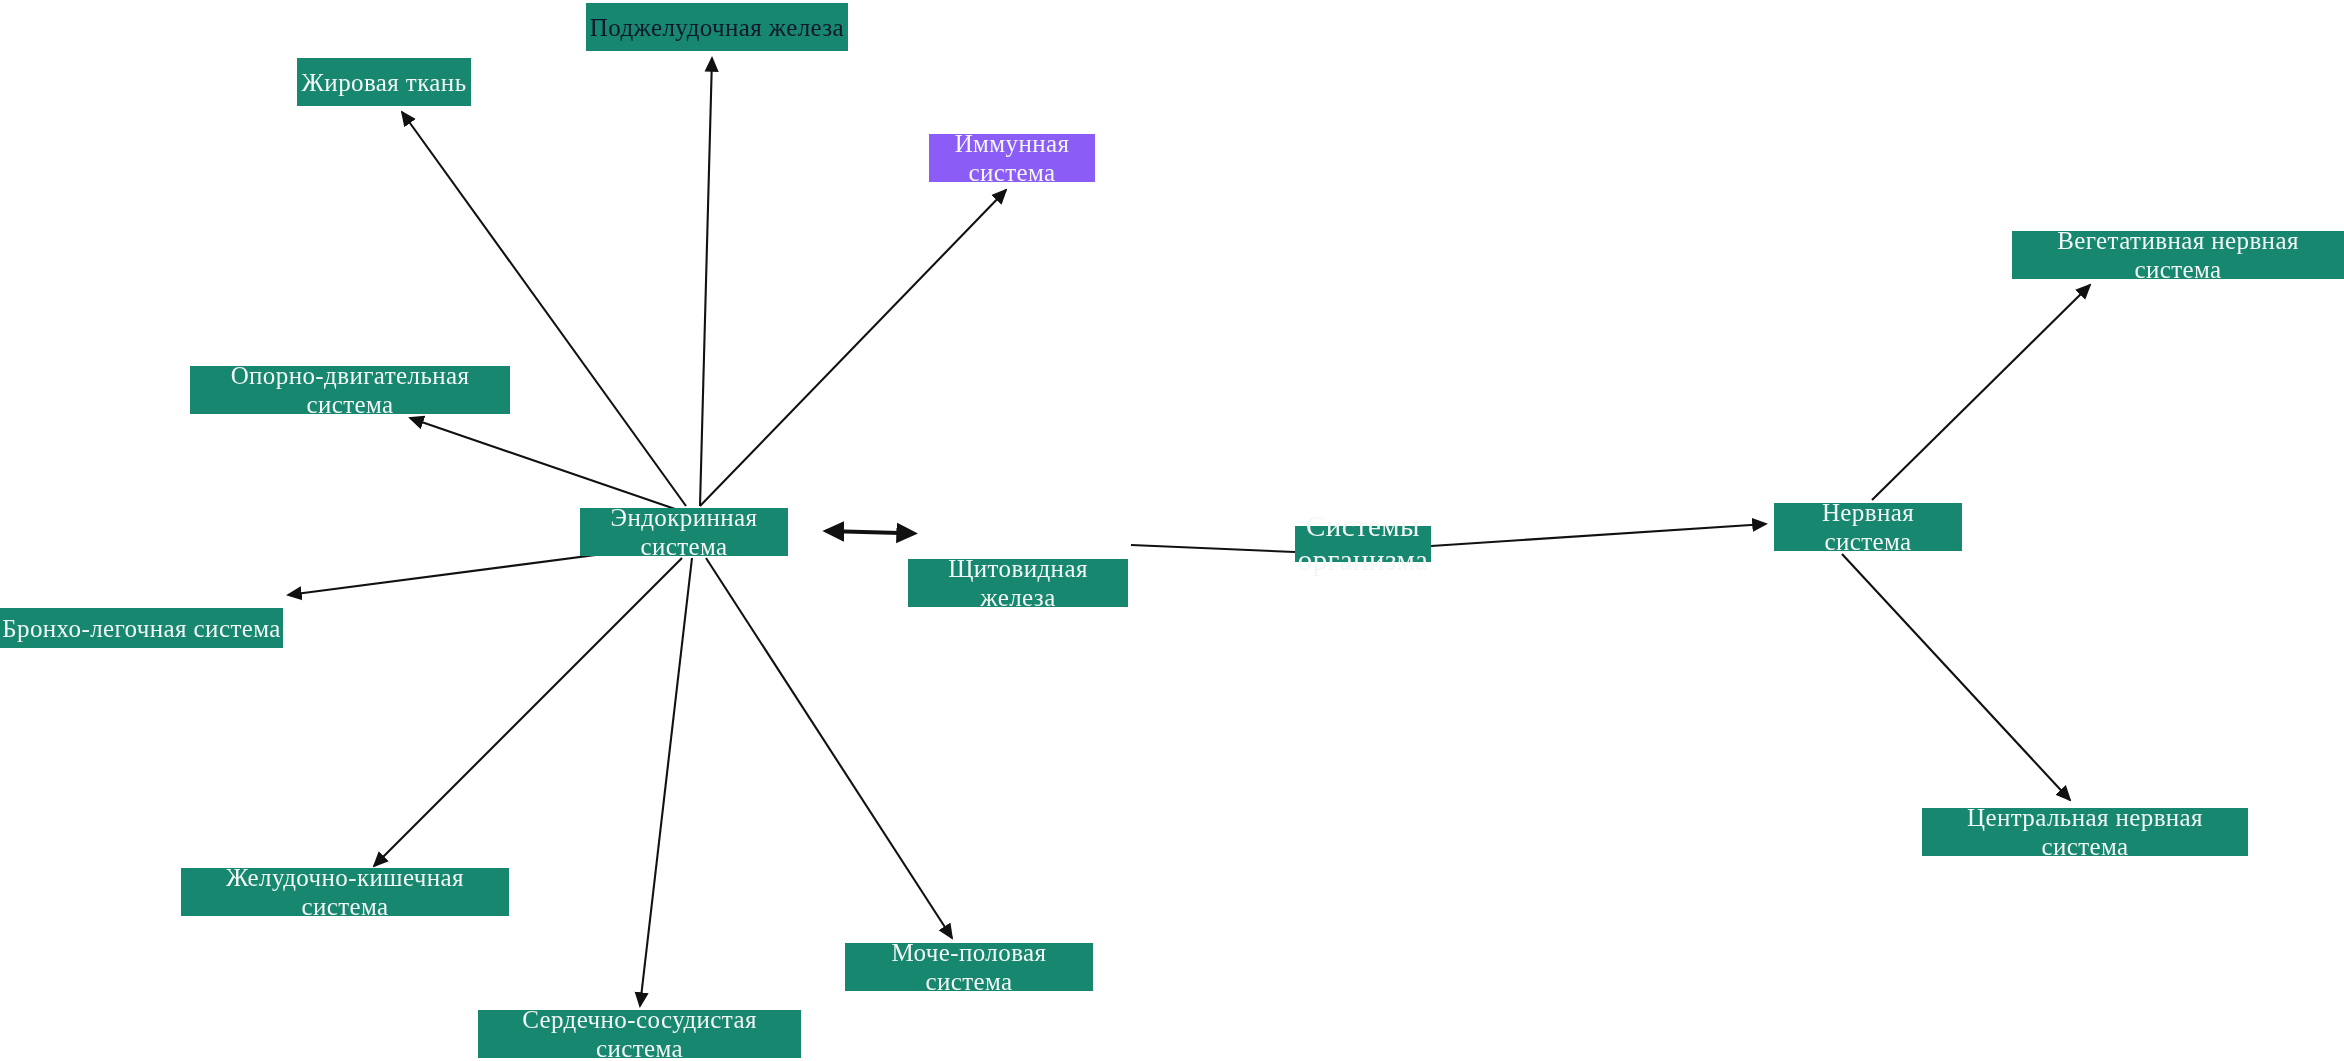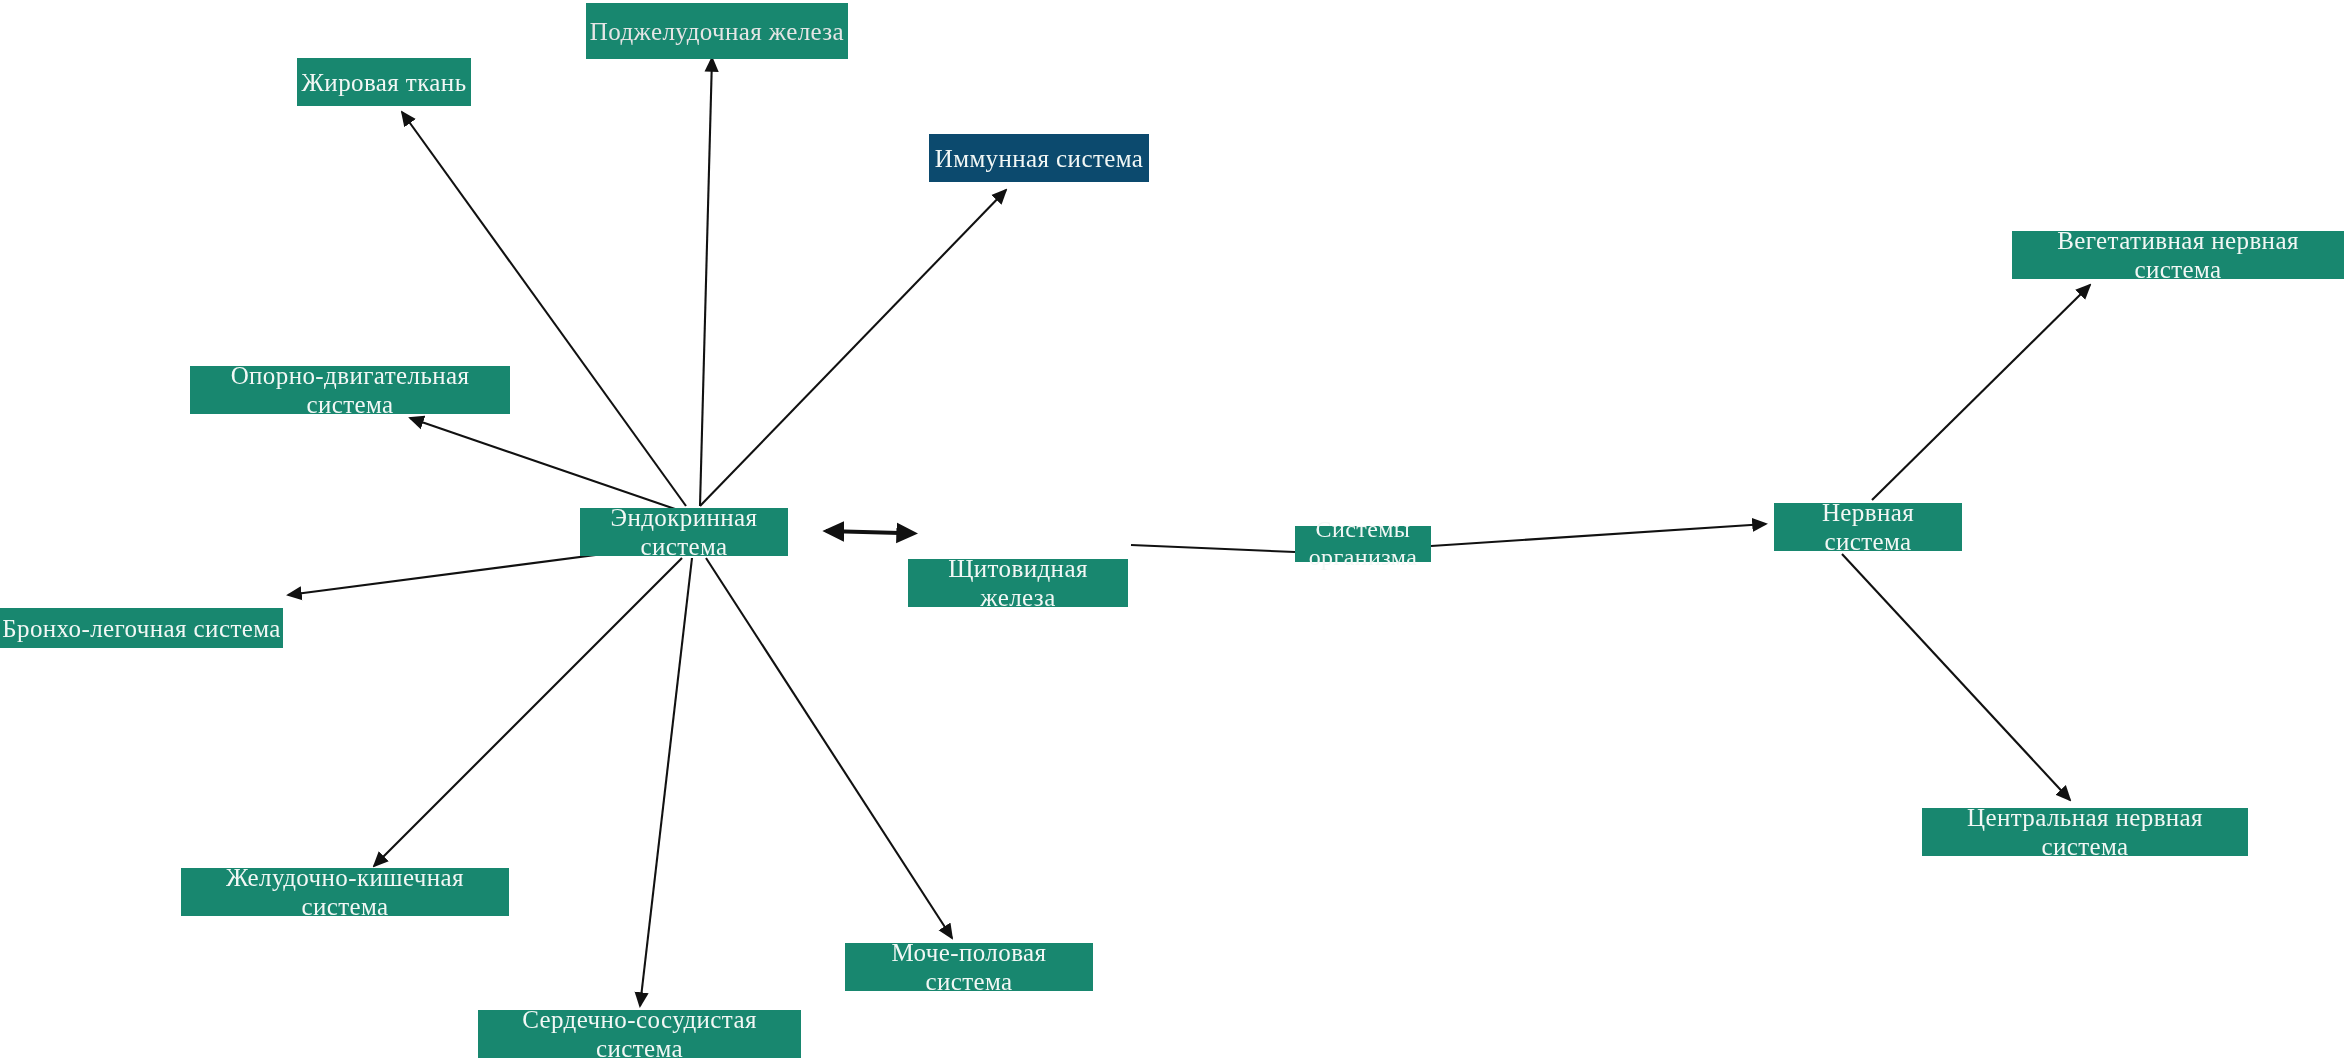--- a/index.html
+++ b/index.html
@@ -89,30 +89,30 @@
         <line x1="700" y1="506" x2="1006" y2="190" class="edge-line" stroke="#111111" marker-end="url(#arrow-end)"></line>
         <line x1="678" y1="510" x2="410" y2="418" class="edge-line" stroke="#111111" marker-end="url(#arrow-end)"></line>
         <line x1="672" y1="545" x2="288" y2="595" class="edge-line" stroke="#111111" marker-end="url(#arrow-end)"></line>
         <line x1="682" y1="558" x2="374" y2="866" class="edge-line" stroke="#111111" marker-end="url(#arrow-end)"></line>
         <line x1="692" y1="558" x2="640" y2="1006" class="edge-line" stroke="#111111" marker-end="url(#arrow-end)"></line>
         <line x1="706" y1="558" x2="952" y2="938" class="edge-line" stroke="#111111" marker-end="url(#arrow-end)"></line>
       </g>
   </svg>
 
   <div id="nodes-layer">
-      <div class="node-box" style="left: 1295px; top: 526px; width: 136px; height: 36px; background: rgb(24, 135, 111); color: rgb(242, 247, 245); font-size: 24px;"><span class="node-label">Системы
+      <div class="node-box" style="left: 1295px; top: 526px; width: 136px; height: 36px; background: rgb(24, 135, 111); color: rgb(242, 247, 245); font-size: 29px;"><span class="node-label">Системы
 организма</span></div>
       <div class="node-box" style="left: 580px; top: 508px; width: 208px; height: 48px; background: rgb(24, 135, 111); color: rgb(242, 247, 245); justify-content: flex-end;"><span class="node-label">Эндокринная система</span></div>
       <div class="node-box" style="left: 908px; top: 520px; width: 220px; height: 48px; background: rgb(24, 135, 111); color: rgb(242, 247, 245); margin-top: 39px;"><span class="node-label">Щитовидная железа</span></div>
       <div class="node-box" style="left: 1774px; top: 503px; width: 188px; height: 48px; background: rgb(24, 135, 111); color: rgb(242, 247, 245);"><span class="node-label">Нервная система</span></div>
       <div class="node-box" style="left: 2012px; top: 231px; width: 332px; height: 48px; background: rgb(24, 135, 111); color: rgb(242, 247, 245);"><span class="node-label">Вегетативная нервная система</span></div>
       <div class="node-box" style="left: 1922px; top: 808px; width: 326px; height: 48px; background: rgb(24, 135, 111); color: rgb(242, 247, 245);"><span class="node-label">Центральная нервная система</span></div>
-      <div class="node-box" style="left: 586px; top: 3px; width: 262px; height: 56px; background: rgb(24, 135, 111); color: #e5e5e5; text-align: center;"><span class="node-label">Поджелудочная железа</span></div>
+      <div class="node-box" style="left: 586px; top: 3px; width: 262px; height: 48px; background: rgb(24, 135, 111); color: #0f172a; text-align: center;"><span class="node-label">Поджелудочная железа</span></div>
       <div class="node-box" style="left: 297px; top: 58px; width: 174px; height: 48px; background: rgb(24, 135, 111); color: rgb(242, 247, 245);"><span class="node-label">Жировая ткань</span></div>
-      <div class="node-box" style="left: 929px; top: 134px; width: 220px; height: 48px; background: #0c4a6e; color: rgb(242, 247, 245);"><span class="node-label">Иммунная система</span></div>
+      <div class="node-box" style="left: 929px; top: 134px; width: 166px; height: 48px; background: #8b5cf6; color: rgb(242, 247, 245);"><span class="node-label">Иммунная система</span></div>
       <div class="node-box" style="left: 190px; top: 366px; width: 320px; height: 48px; background: rgb(24, 135, 111); color: rgb(242, 247, 245);"><span class="node-label">Опорно-двигательная система</span></div>
       <div class="node-box" style="left: 0px; top: 592px; width: 283px; height: 40px; background: rgb(24, 135, 111); color: rgb(242, 247, 245); margin-top: 16px;"><span class="node-label">Бронхо-легочная система</span></div>
       <div class="node-box" style="left: 181px; top: 868px; width: 328px; height: 48px; background: rgb(24, 135, 111); color: rgb(242, 247, 245); text-align: center;"><span class="node-label">Желудочно-кишечная система</span></div>
       <div class="node-box" style="left: 478px; top: 1010px; width: 323px; height: 48px; background: rgb(24, 135, 111); color: rgb(242, 247, 245);"><span class="node-label">Сердечно-сосудистая система</span></div>
       <div class="node-box" style="left: 845px; top: 943px; width: 248px; height: 48px; background: rgb(24, 135, 111); color: rgb(242, 247, 245); justify-content: flex-end;"><span class="node-label">Моче-половая система</span></div>
     </div>
 
 </div>
 
 </body></html>

